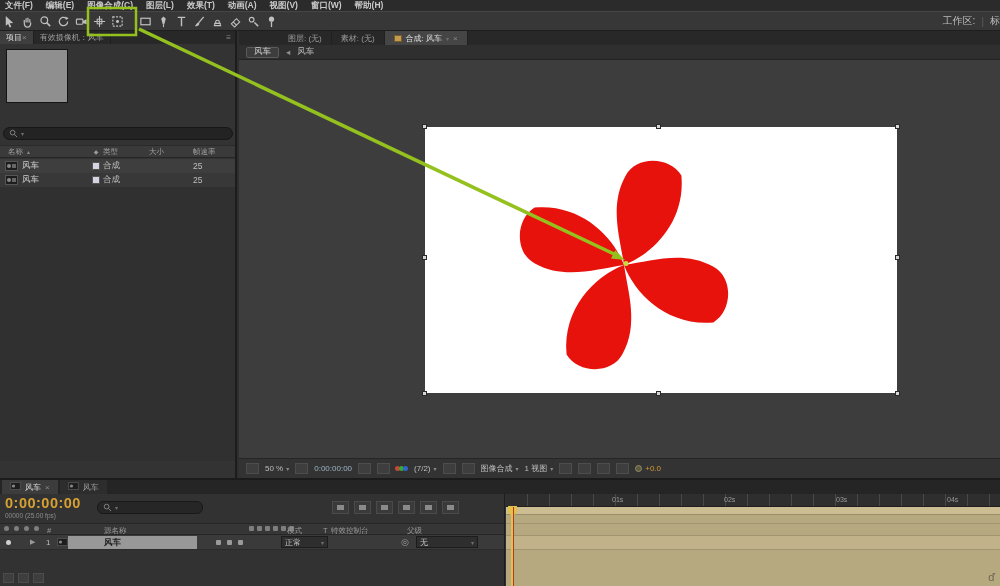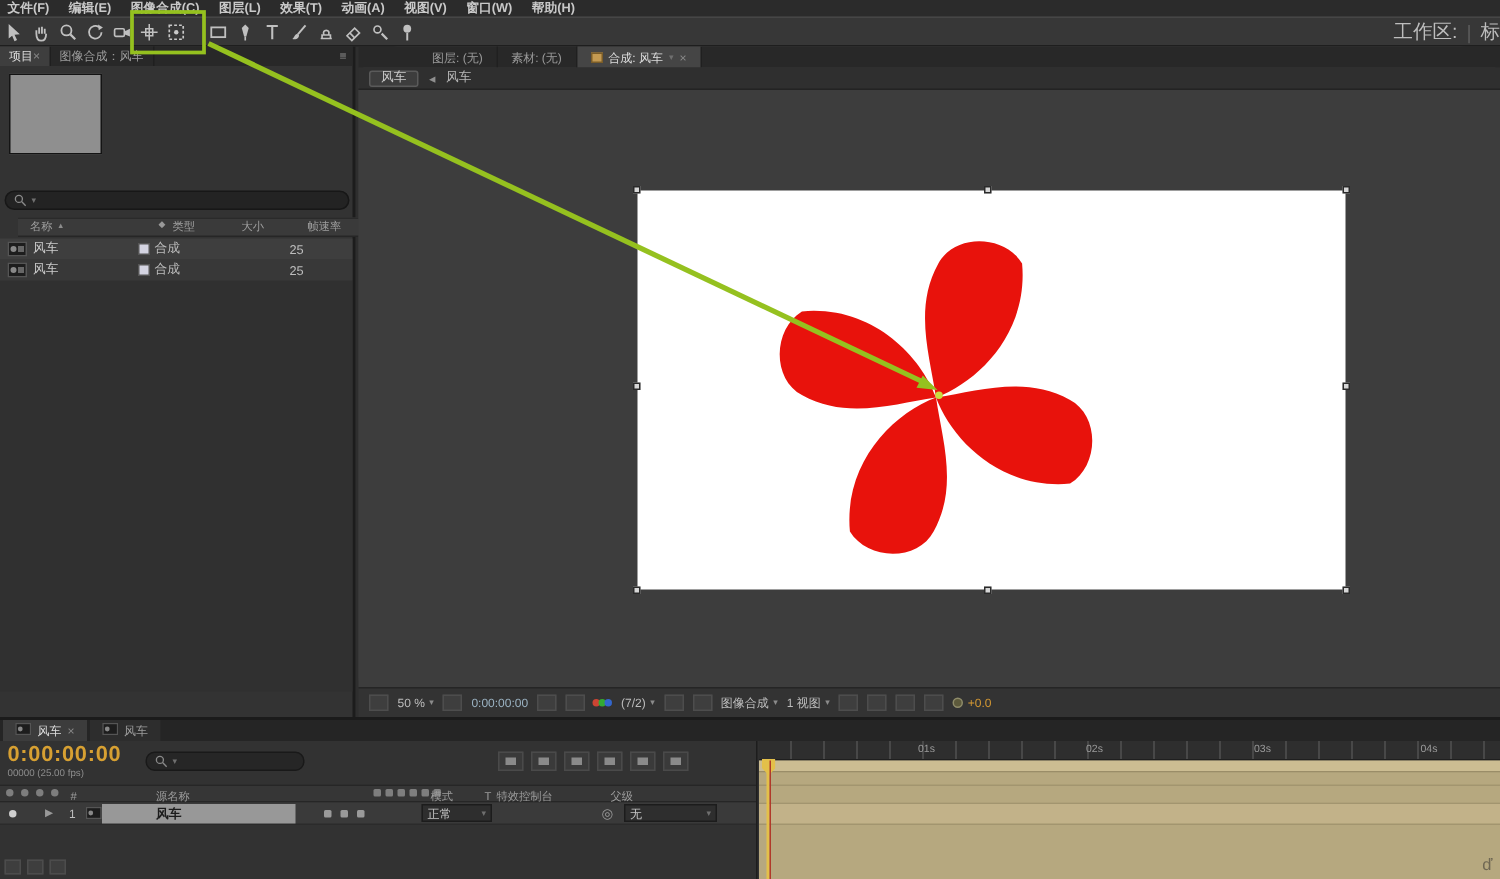--- a/index.html
+++ b/index.html
@@ -8,34 +8,34 @@
 
 
 .menubar{position:absolute;left:0;top:0;width:100%;height:11px;background:#2b2b2b;display:flex;align-items:center;gap:13px;padding-left:5px;font-size:8.5px;color:#c9c9c9;}
 .menubar span{white-space:nowrap;font-weight:bold;}
 
 
 .toolbar{position:absolute;left:0;top:11px;width:100%;height:20px;background:#373737;border-top:1px solid #464646;border-bottom:1px solid #1e1e1e;display:flex;align-items:center;overflow:hidden;}
 .tool{width:18px;height:18px;flex:0 0 18px;display:flex;align-items:center;justify-content:center;}
 .tool svg{width:13px;height:13px;}
 .tgap{width:10px;flex:0 0 10px;}
-.ws{margin-left:auto;display:flex;align-items:center;gap:6px;font-size:13px;color:#bdbdbd;white-space:nowrap;}
+.ws{margin-left:auto;display:flex;align-items:center;gap:6px;font-size:10px;color:#bdbdbd;white-space:nowrap;}
 .ws .sep{color:#5c5c5c;}
 
 
 .project-panel{position:absolute;left:0;top:31px;width:237px;height:447px;background:#333;border-right:2px solid #1c1c1c;}
 .ptabs{position:absolute;top:0;left:0;right:0;height:13px;background:#282828;display:flex;align-items:stretch;font-size:8px;}
 .ptab{display:flex;align-items:center;padding:0 6px;color:#9c9c9c;border-right:1px solid #1f1f1f;white-space:nowrap;}
 .ptab.active{background:#3e3e3e;color:#ddd;}
 .tclose{color:#8a8a8a;}
 .pmenu{margin-left:auto;color:#8a8a8a;display:flex;align-items:center;padding:0 4px;}
 .thumb{position:absolute;left:6px;top:18px;width:62px;height:54px;background:#8f8f8f;border:1px solid #141414;}
 .psearch{position:absolute;left:3px;top:96px;width:230px;height:13px;background:#232323;border:1px solid #171717;border-radius:7px;display:flex;align-items:center;gap:3px;padding:0 5px;color:#777;}
 .sarrow{font-size:6px;color:#6f6f6f;}
-.pheader{position:absolute;left:12px;top:114px;width:100%;height:13px;background:#3a3a3a;border-top:1px solid #2a2a2a;border-bottom:1px solid #262626;display:flex;align-items:flex-start;font-size:7.5px;color:#9f9f9f;}
+.pheader{position:absolute;left:0;top:114px;width:100%;height:13px;background:#3a3a3a;border-top:1px solid #2a2a2a;border-bottom:1px solid #262626;display:flex;align-items:center;font-size:7.5px;color:#9f9f9f;}
 .colname{flex:1;padding-left:8px;display:flex;gap:3px;align-items:center;}
 .sort{font-size:5px;color:#8c8c8c;}
 .colsw{width:14px;text-align:center;font-size:6px;color:#999;}
 .coltype{width:46px;}
 .colsize{width:44px;}
 .colrate{width:42px;}
 .prow{position:absolute;left:0;width:100%;height:14px;display:flex;align-items:center;font-size:8.5px;color:#ccc;}
 .prow.r0{top:128px;background:#3e3e3e;}
 .prow.r1{top:142px;background:#383838;}
 .picon{width:14px;margin:0 3px 0 5px;display:flex;flex:0 0 14px;}
@@ -233,21 +233,21 @@
     </div>
   </div>
 
   <div class="project-panel">
     <div class="ptabs">
       <div class="ptab active">
         <span>项目</span>
         <span class="tclose">×</span>
       </div>
       <div class="ptab">
-        <span>图像合成：风车</span>
+        <span>有效摄像机：风车</span>
       </div>
       <div class="pmenu">≡</div>
     </div>
     <div class="thumb"></div>
     <div class="psearch">
       <svg width="9" height="9" viewBox="0 0 10 10">
           <circle cx="4" cy="4" r="2.6" stroke="#8a8a8a" fill="none"></circle>
           <path d="M6 6 L9 9" stroke="#8a8a8a"></path>
         </svg>
       <span class="sarrow">▾</span>

